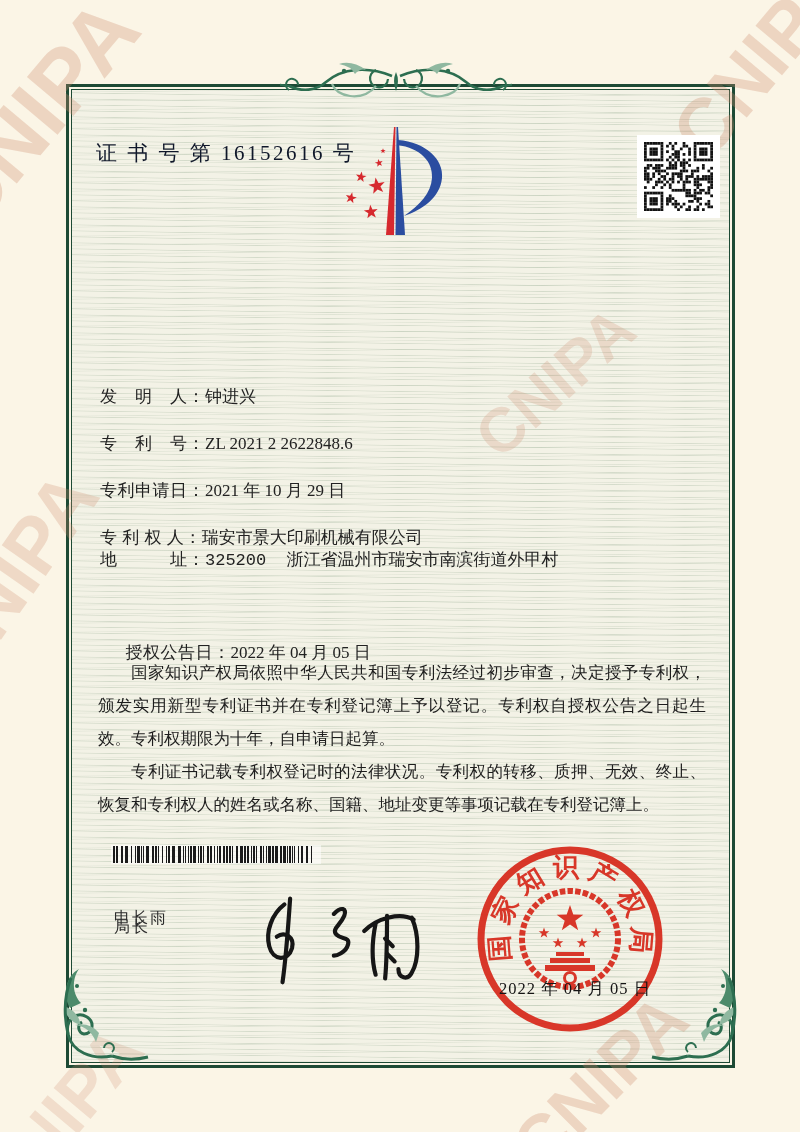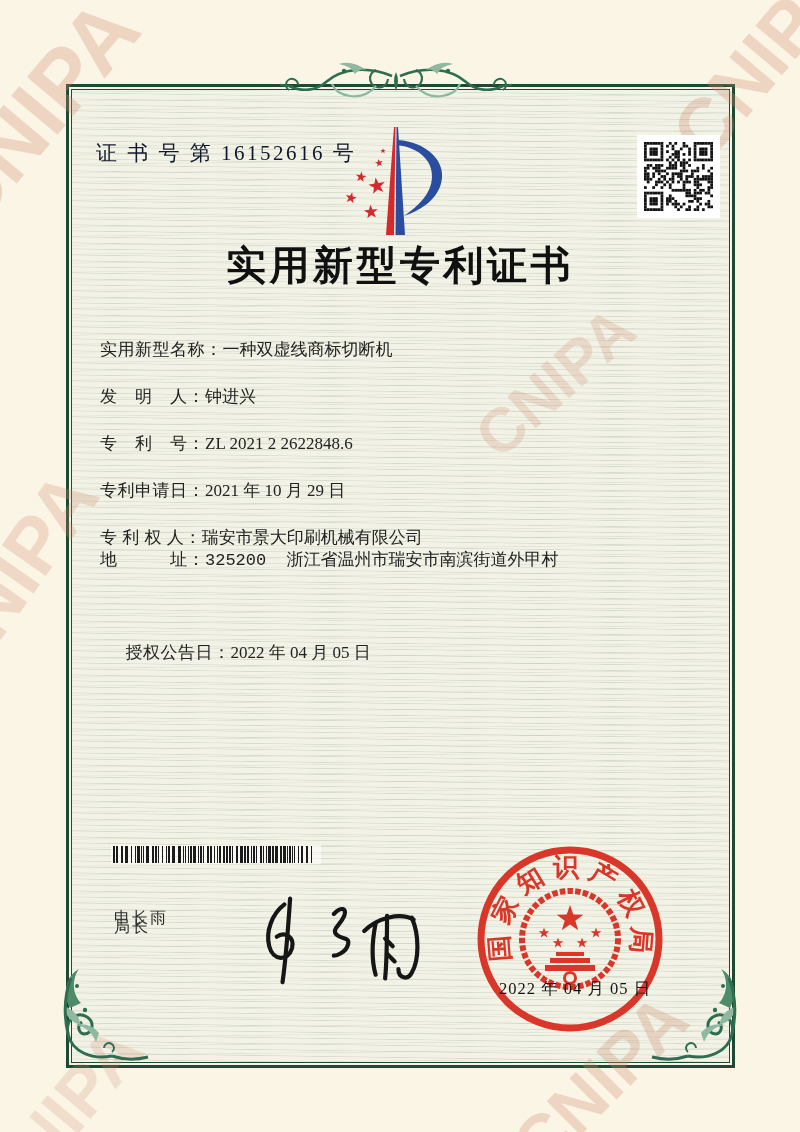--- a/index.html
+++ b/index.html
@@ -422,33 +422,35 @@
           <rect x="16.56" y="66.24" width="2.76" height="2.76" fill="#111"></rect>
           <rect x="33.12" y="66.24" width="2.76" height="2.76" fill="#111"></rect>
           <rect x="41.40" y="66.24" width="2.76" height="2.76" fill="#111"></rect>
           <rect x="44.16" y="66.24" width="2.76" height="2.76" fill="#111"></rect>
           <rect x="49.68" y="66.24" width="2.76" height="2.76" fill="#111"></rect>
           <rect x="52.44" y="66.24" width="2.76" height="2.76" fill="#111"></rect>
           <rect x="57.96" y="66.24" width="2.76" height="2.76" fill="#111"></rect>
         </svg>
     </div>
 
-    <div class="title">实用新型专利证书</div>
-
-    <div class="frow" style="top:338px;"><span class="lab">实用新型名称：</span><span>一种双虚线商标切断机</span></div>
+
     <div class="frow" style="top:385px;"><span class="lab">发　明　人：</span><span>钟进兴</span></div>
     <div class="frow" style="top:432px;"><span class="lab">专　利　号：</span><span>ZL 2021 2 2622848.6</span></div>
     <div class="frow" style="top:479px;"><span class="lab">专利申请日：</span><span>2021 年 10 月 29 日</span></div>
     <div class="frow" style="top:526px;"><span class="lab">专 利 权 人：</span><span>瑞安市景大印刷机械有限公司</span></div>
     <div class="frow" style="top:548px;font-family:Liberation Mono, monospace;"><span class="lab">地　　　址：</span><span>325200  浙江省温州市瑞安市南滨街道外甲村</span></div>
 
     <div class="frow" style="top:621px;width:640px;">
       <span class="lab">授权公告日：</span><span>2022 年 04 月 05 日</span>
     </div>
 
+    <div class="body-text">
+      <p>国家知识产权局依照中华人民共和国专利法经过初步审查，决定授予专利权，颁发实用新型专利证书并在专利登记簿上予以登记。专利权自授权公告之日起生效。专利权期限为十年，自申请日起算。</p>
+      <p>专利证书记载专利权登记时的法律状况。专利权的转移、质押、无效、终止、恢复和专利权人的姓名或名称、国籍、地址变更等事项记载在专利登记簿上。</p>
+    </div>
 
     <div class="barcode"><span style="display:inline-block;width:2px;height:17px;background:#1b1b1b;vertical-align:top"></span><span style="display:inline-block;width:1px;height:17px;vertical-align:top"></span><span style="display:inline-block;width:2px;height:17px;background:#1b1b1b;vertical-align:top"></span><span style="display:inline-block;width:3px;height:17px;vertical-align:top"></span><span style="display:inline-block;width:2px;height:17px;background:#1b1b1b;vertical-align:top"></span><span style="display:inline-block;width:2px;height:17px;vertical-align:top"></span><span style="display:inline-block;width:3px;height:17px;background:#1b1b1b;vertical-align:top"></span><span style="display:inline-block;width:3px;height:17px;vertical-align:top"></span><span style="display:inline-block;width:1px;height:17px;background:#1b1b1b;vertical-align:top"></span><span style="display:inline-block;width:3px;height:17px;vertical-align:top"></span><span style="display:inline-block;width:1px;height:17px;background:#1b1b1b;vertical-align:top"></span><span style="display:inline-block;width:1px;height:17px;vertical-align:top"></span><span style="display:inline-block;width:3px;height:17px;background:#1b1b1b;vertical-align:top"></span><span style="display:inline-block;width:1px;height:17px;vertical-align:top"></span><span style="display:inline-block;width:1px;height:17px;background:#1b1b1b;vertical-align:top"></span><span style="display:inline-block;width:1px;height:17px;vertical-align:top"></span><span style="display:inline-block;width:1px;height:17px;background:#1b1b1b;vertical-align:top"></span><span style="display:inline-block;width:2px;height:17px;vertical-align:top"></span><span style="display:inline-block;width:3px;height:17px;background:#1b1b1b;vertical-align:top"></span><span style="display:inline-block;width:3px;height:17px;vertical-align:top"></span><span style="display:inline-block;width:2px;height:17px;background:#1b1b1b;vertical-align:top"></span><span style="display:inline-block;width:1px;height:17px;vertical-align:top"></span><span style="display:inline-block;width:2px;height:17px;background:#1b1b1b;vertical-align:top"></span><span style="display:inline-block;width:1px;height:17px;vertical-align:top"></span><span style="display:inline-block;width:1px;height:17px;background:#1b1b1b;vertical-align:top"></span><span style="display:inline-block;width:3px;height:17px;vertical-align:top"></span><span style="display:inline-block;width:1px;height:17px;background:#1b1b1b;vertical-align:top"></span><span style="display:inline-block;width:3px;height:17px;vertical-align:top"></span><span style="display:inline-block;width:1px;height:17px;background:#1b1b1b;vertical-align:top"></span><span style="display:inline-block;width:1px;height:17px;vertical-align:top"></span><span style="display:inline-block;width:2px;height:17px;background:#1b1b1b;vertical-align:top"></span><span style="display:inline-block;width:2px;height:17px;vertical-align:top"></span><span style="display:inline-block;width:3px;height:17px;background:#1b1b1b;vertical-align:top"></span><span style="display:inline-block;width:3px;height:17px;vertical-align:top"></span><span style="display:inline-block;width:3px;height:17px;background:#1b1b1b;vertical-align:top"></span><span style="display:inline-block;width:2px;height:17px;vertical-align:top"></span><span style="display:inline-block;width:1px;height:17px;background:#1b1b1b;vertical-align:top"></span><span style="display:inline-block;width:1px;height:17px;vertical-align:top"></span><span style="display:inline-block;width:1px;height:17px;background:#1b1b1b;vertical-align:top"></span><span style="display:inline-block;width:2px;height:17px;vertical-align:top"></span><span style="display:inline-block;width:1px;height:17px;background:#1b1b1b;vertical-align:top"></span><span style="display:inline-block;width:1px;height:17px;vertical-align:top"></span><span style="display:inline-block;width:2px;height:17px;background:#1b1b1b;vertical-align:top"></span><span style="display:inline-block;width:1px;height:17px;vertical-align:top"></span><span style="display:inline-block;width:3px;height:17px;background:#1b1b1b;vertical-align:top"></span><span style="display:inline-block;width:2px;height:17px;vertical-align:top"></span><span style="display:inline-block;width:1px;height:17px;background:#1b1b1b;vertical-align:top"></span><span style="display:inline-block;width:1px;height:17px;vertical-align:top"></span><span style="display:inline-block;width:2px;height:17px;background:#1b1b1b;vertical-align:top"></span><span style="display:inline-block;width:1px;height:17px;vertical-align:top"></span><span style="display:inline-block;width:1px;height:17px;background:#1b1b1b;vertical-align:top"></span><span style="display:inline-block;width:3px;height:17px;vertical-align:top"></span><span style="display:inline-block;width:2px;height:17px;background:#1b1b1b;vertical-align:top"></span><span style="display:inline-block;width:1px;height:17px;vertical-align:top"></span><span style="display:inline-block;width:2px;height:17px;background:#1b1b1b;vertical-align:top"></span><span style="display:inline-block;width:2px;height:17px;vertical-align:top"></span><span style="display:inline-block;width:1px;height:17px;background:#1b1b1b;vertical-align:top"></span><span style="display:inline-block;width:2px;height:17px;vertical-align:top"></span><span style="display:inline-block;width:1px;height:17px;background:#1b1b1b;vertical-align:top"></span><span style="display:inline-block;width:1px;height:17px;vertical-align:top"></span><span style="display:inline-block;width:2px;height:17px;background:#1b1b1b;vertical-align:top"></span><span style="display:inline-block;width:2px;height:17px;vertical-align:top"></span><span style="display:inline-block;width:2px;height:17px;background:#1b1b1b;vertical-align:top"></span><span style="display:inline-block;width:1px;height:17px;vertical-align:top"></span><span style="display:inline-block;width:2px;height:17px;background:#1b1b1b;vertical-align:top"></span><span style="display:inline-block;width:1px;height:17px;vertical-align:top"></span><span style="display:inline-block;width:2px;height:17px;background:#1b1b1b;vertical-align:top"></span><span style="display:inline-block;width:1px;height:17px;vertical-align:top"></span><span style="display:inline-block;width:1px;height:17px;background:#1b1b1b;vertical-align:top"></span><span style="display:inline-block;width:3px;height:17px;vertical-align:top"></span><span style="display:inline-block;width:2px;height:17px;background:#1b1b1b;vertical-align:top"></span><span style="display:inline-block;width:2px;height:17px;vertical-align:top"></span><span style="display:inline-block;width:3px;height:17px;background:#1b1b1b;vertical-align:top"></span><span style="display:inline-block;width:1px;height:17px;vertical-align:top"></span><span style="display:inline-block;width:2px;height:17px;background:#1b1b1b;vertical-align:top"></span><span style="display:inline-block;width:1px;height:17px;vertical-align:top"></span><span style="display:inline-block;width:2px;height:17px;background:#1b1b1b;vertical-align:top"></span><span style="display:inline-block;width:2px;height:17px;vertical-align:top"></span><span style="display:inline-block;width:1px;height:17px;background:#1b1b1b;vertical-align:top"></span><span style="display:inline-block;width:1px;height:17px;vertical-align:top"></span><span style="display:inline-block;width:2px;height:17px;background:#1b1b1b;vertical-align:top"></span><span style="display:inline-block;width:1px;height:17px;vertical-align:top"></span><span style="display:inline-block;width:1px;height:17px;background:#1b1b1b;vertical-align:top"></span><span style="display:inline-block;width:3px;height:17px;vertical-align:top"></span><span style="display:inline-block;width:2px;height:17px;background:#1b1b1b;vertical-align:top"></span><span style="display:inline-block;width:1px;height:17px;vertical-align:top"></span><span style="display:inline-block;width:1px;height:17px;background:#1b1b1b;vertical-align:top"></span><span style="display:inline-block;width:2px;height:17px;vertical-align:top"></span><span style="display:inline-block;width:1px;height:17px;background:#1b1b1b;vertical-align:top"></span><span style="display:inline-block;width:1px;height:17px;vertical-align:top"></span><span style="display:inline-block;width:3px;height:17px;background:#1b1b1b;vertical-align:top"></span><span style="display:inline-block;width:1px;height:17px;vertical-align:top"></span><span style="display:inline-block;width:2px;height:17px;background:#1b1b1b;vertical-align:top"></span><span style="display:inline-block;width:1px;height:17px;vertical-align:top"></span><span style="display:inline-block;width:3px;height:17px;background:#1b1b1b;vertical-align:top"></span><span style="display:inline-block;width:2px;height:17px;vertical-align:top"></span><span style="display:inline-block;width:2px;height:17px;background:#1b1b1b;vertical-align:top"></span><span style="display:inline-block;width:1px;height:17px;vertical-align:top"></span><span style="display:inline-block;width:3px;height:17px;background:#1b1b1b;vertical-align:top"></span><span style="display:inline-block;width:1px;height:17px;vertical-align:top"></span><span style="display:inline-block;width:1px;height:17px;background:#1b1b1b;vertical-align:top"></span><span style="display:inline-block;width:1px;height:17px;vertical-align:top"></span><span style="display:inline-block;width:2px;height:17px;background:#1b1b1b;vertical-align:top"></span><span style="display:inline-block;width:1px;height:17px;vertical-align:top"></span><span style="display:inline-block;width:1px;height:17px;background:#1b1b1b;vertical-align:top"></span><span style="display:inline-block;width:1px;height:17px;vertical-align:top"></span><span style="display:inline-block;width:1px;height:17px;background:#1b1b1b;vertical-align:top"></span><span style="display:inline-block;width:3px;height:17px;vertical-align:top"></span><span style="display:inline-block;width:1px;height:17px;background:#1b1b1b;vertical-align:top"></span><span style="display:inline-block;width:2px;height:17px;vertical-align:top"></span><span style="display:inline-block;width:2px;height:17px;background:#1b1b1b;vertical-align:top"></span><span style="display:inline-block;width:3px;height:17px;vertical-align:top"></span><span style="display:inline-block;width:2px;height:17px;background:#1b1b1b;vertical-align:top"></span><span style="display:inline-block;width:3px;height:17px;vertical-align:top"></span><span style="display:inline-block;width:1px;height:17px;background:#1b1b1b;vertical-align:top"></span><span style="display:inline-block;width:1px;height:17px;vertical-align:top"></span></div>
 
     <div class="signer" style="top:917px;">局长</div>
     <div class="signer" style="top:908px;">申长雨</div>
 
     <svg class="sig-svg" width="200" height="95" viewBox="0 0 205 100">
       <g fill="none" stroke="#161616" stroke-width="4.4" stroke-linecap="round" stroke-linejoin="round">
         <path d="M44,12 C31,22 24,40 28,56 C32,72 48,72 52,58 C55,46 44,40 36,46"></path>
         <path d="M50,6 C48,34 46,66 42,94"></path>

